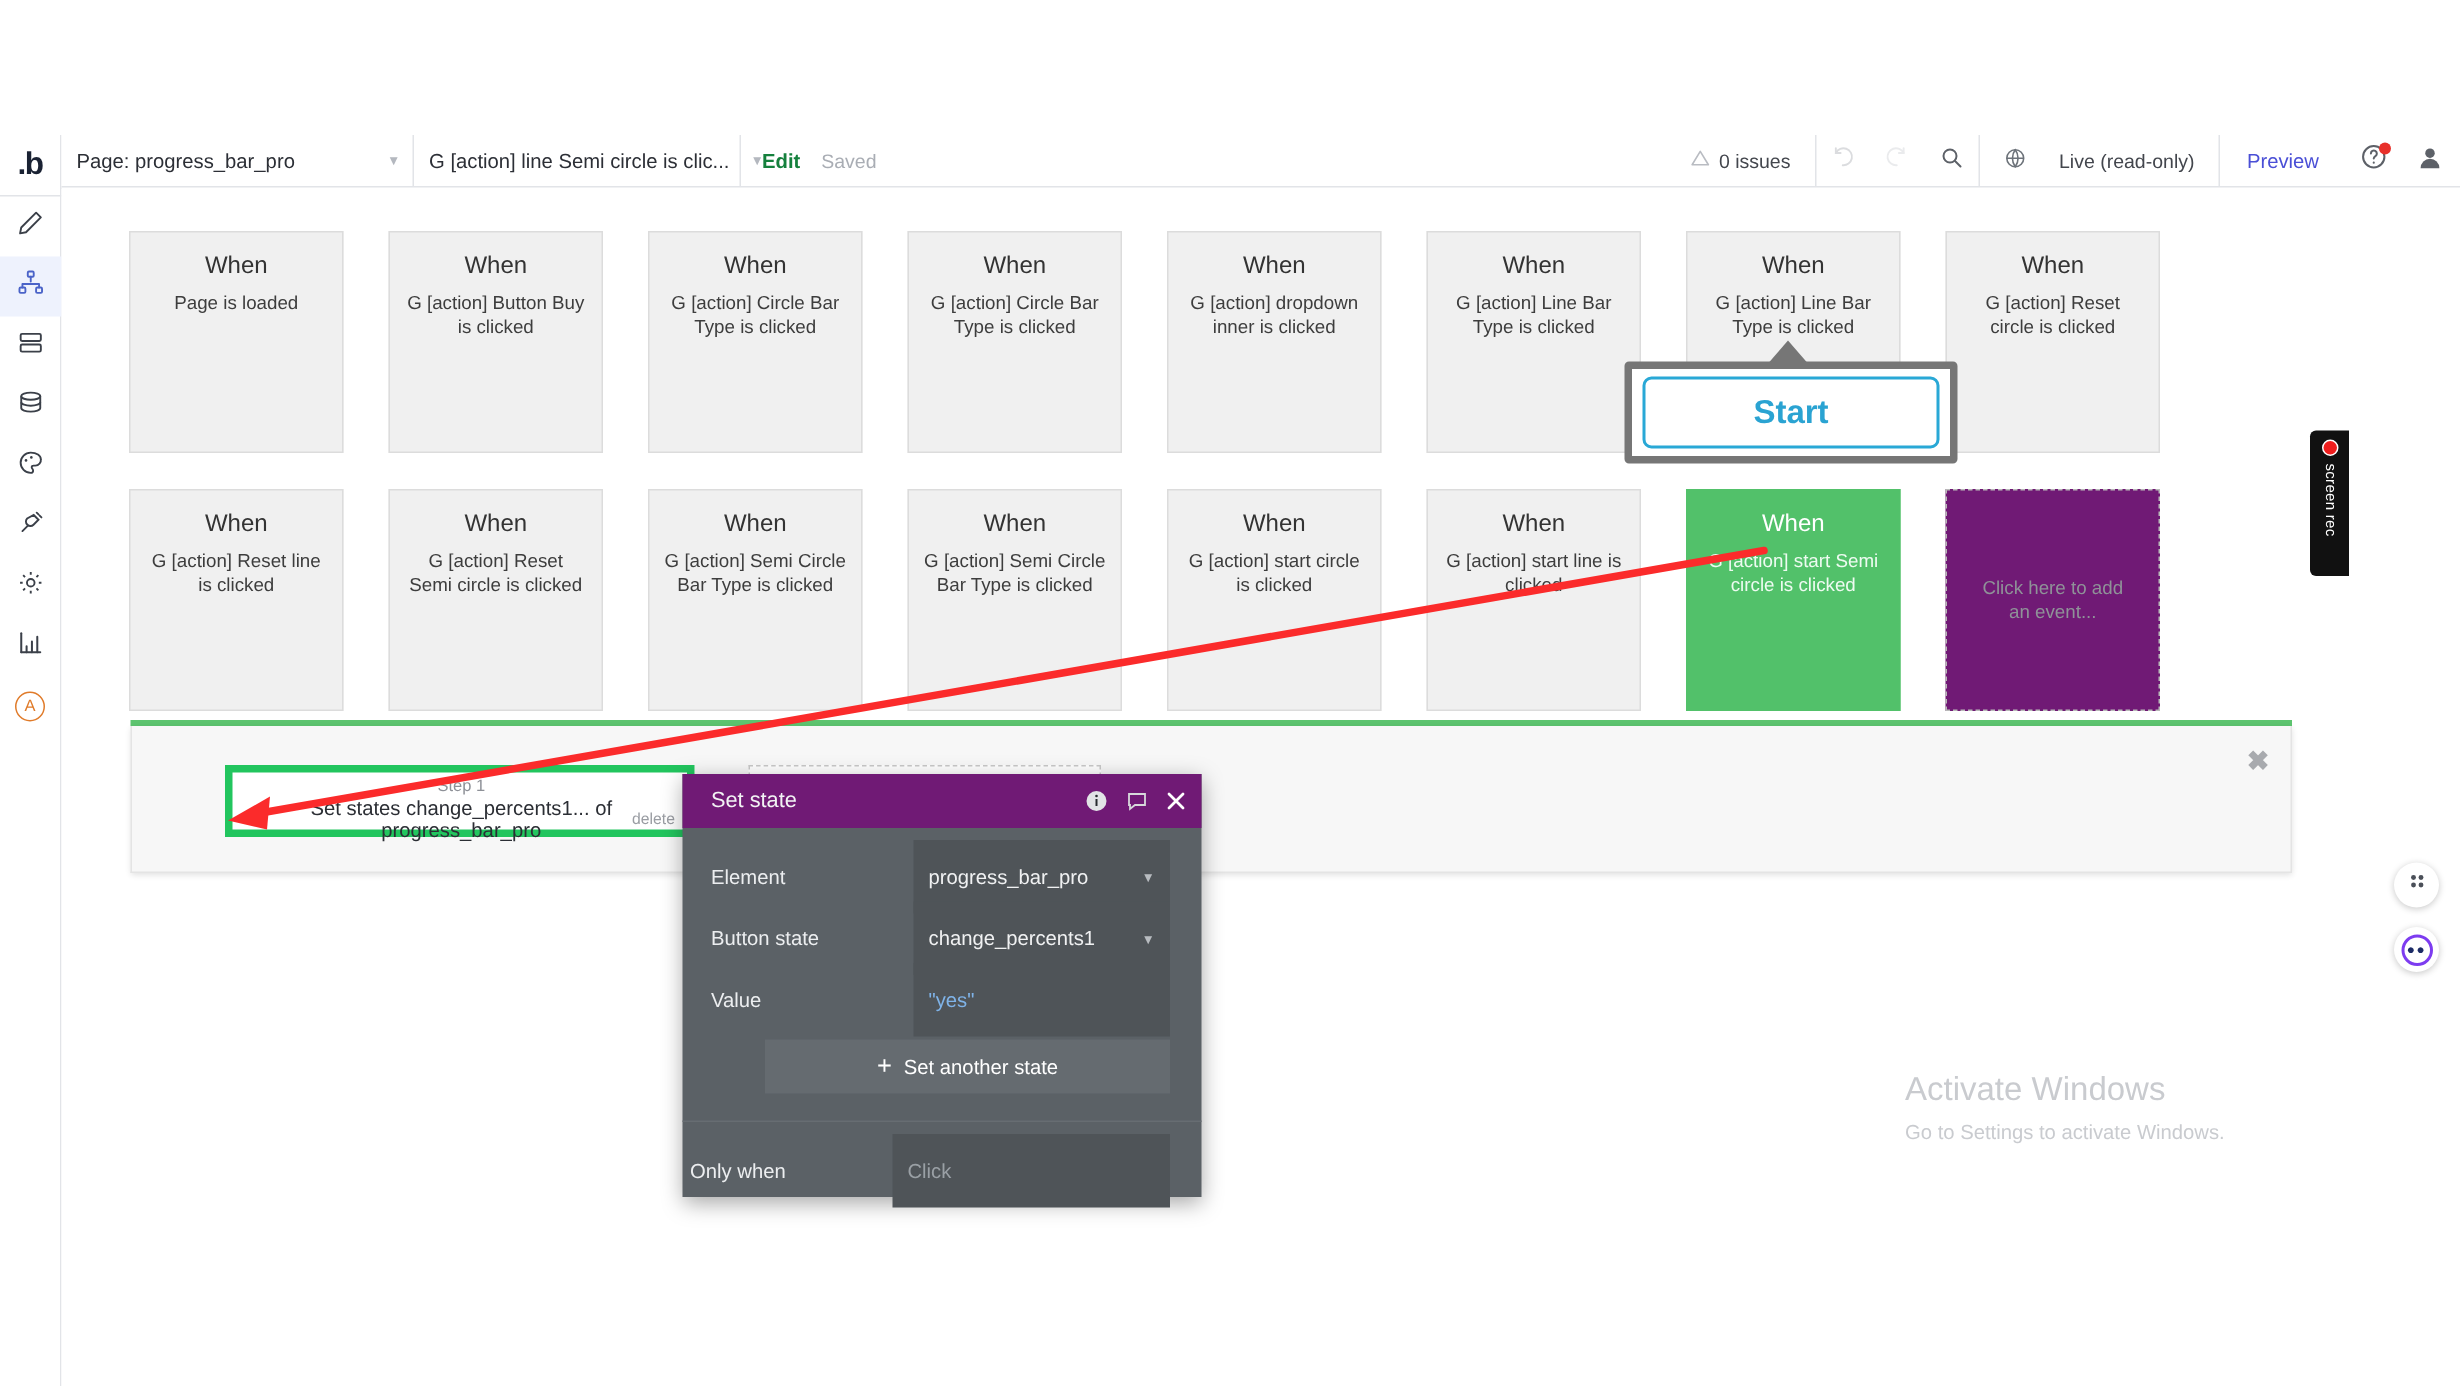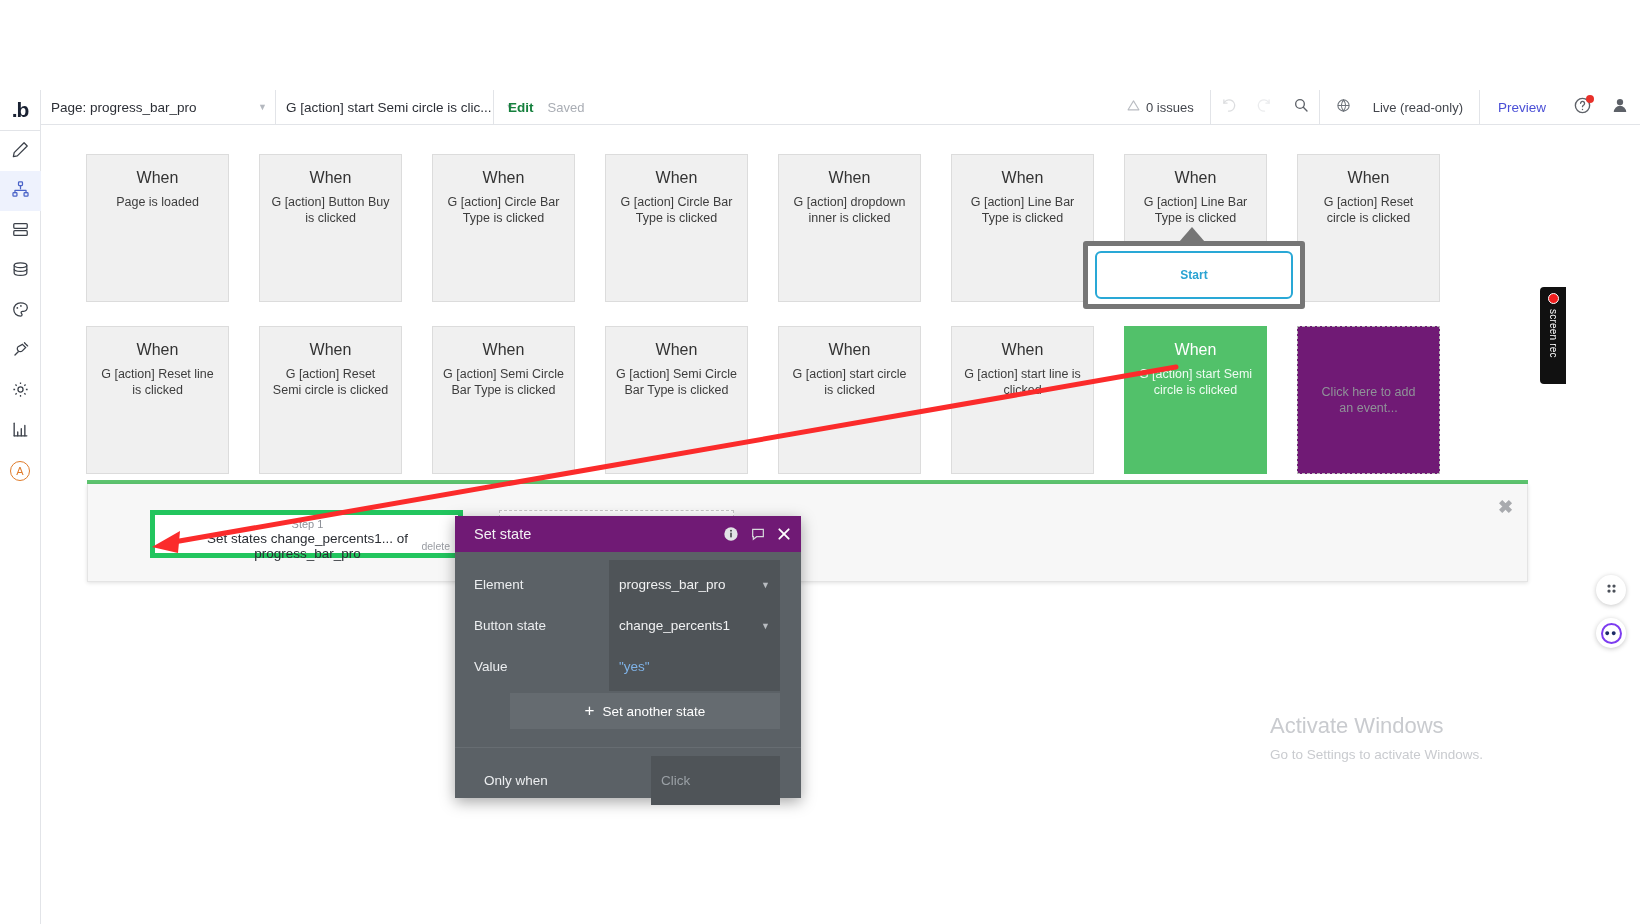--- a/index.html
+++ b/index.html
@@ -109,21 +109,21 @@
 
   
   .start-bubble {
     position:absolute; left:1042px; top:115px; width:222px; height:68px;
     background:#fff; border:5px solid #767676; border-radius:3px;
     display:flex; align-items:center; justify-content:center; z-index:30;
   }
   .start-inner {
     width:198px; height:48px; border:2px solid #29a8d6; border-radius:6px;
     display:flex; align-items:center; justify-content:center;
-    font-size:12px; font-weight:bold; color:#2aa3d2; cursor:pointer;
+    font-size:22px; font-weight:bold; color:#2aa3d2; cursor:pointer;
   }
   .start-tail {
     position:absolute; left:1138px; top:101px; width:0; height:0;
     border-left:13px solid transparent; border-right:13px solid transparent;
     border-bottom:15px solid #767676; z-index:29;
   }
 
   
   .dlg {
     position:absolute; left:455px; top:516px; width:346px; height:282px;
@@ -144,21 +144,21 @@
   }
   .dlg-field .caret { margin-left:auto; color:#b8bcc0; font-size:9px; }
   .dlg-field.value { color:#7fb3e8; }
   .dlg-btn {
     margin:10px 21px 0 55px; height:36px; background:#656b70;
     display:flex; align-items:center; justify-content:center;
     font-size:13.5px; color:#ffffff; cursor:pointer;
   }
   .dlg-btn .plus { font-size:17px; margin-right:8px; }
   .dlg-sep { margin-top:18px; height:1px; background:#676d72; }
-  .dlg-foot { display:flex; align-items:center; padding:8px 21px 0 29px;gap:32px; }
+  .dlg-foot { display:flex; align-items:center; padding:8px 21px 0 5px; }
   .dlg-foot .dlg-label { width:135px; }
   .dlg-foot .dlg-field { background:#4f5458; color:#9aa0a5; }
 
   
   .annot { position:absolute; left:0; top:0; width:1640px; height:924px; pointer-events:none; z-index:70; }
 
   
   .screenrec {
     position:absolute; left:1540px; top:287px; width:26px; height:97px;
     background:#111111; border-radius:4px 0 0 4px;
@@ -281,21 +281,21 @@
   <div class="rail-arrow">▶</div>
 
   <div class="header">
 
     <div class="hdr-select sel-page">
       <span>Page: progress_bar_pro</span>
       <span class="caret">▼</span>
     </div>
 
     <div class="hdr-select sel-wf">
-      <span>G [action] start Semi circle is clic...</span>
+      <span>G [action] line Semi circle is clic...</span>
       <span class="caret">▼</span>
     </div>
 
     <div class="hdr-edit">Edit</div>
     <div class="hdr-saved">Saved</div>
 
     <div class="hdr-right">
       <div class="hdr-issues">
         <span>
           <svg width="13" height="13" viewBox="0 0 24 24" fill="none" stroke="#b9bcc2" stroke-width="2" stroke-linejoin="round">

